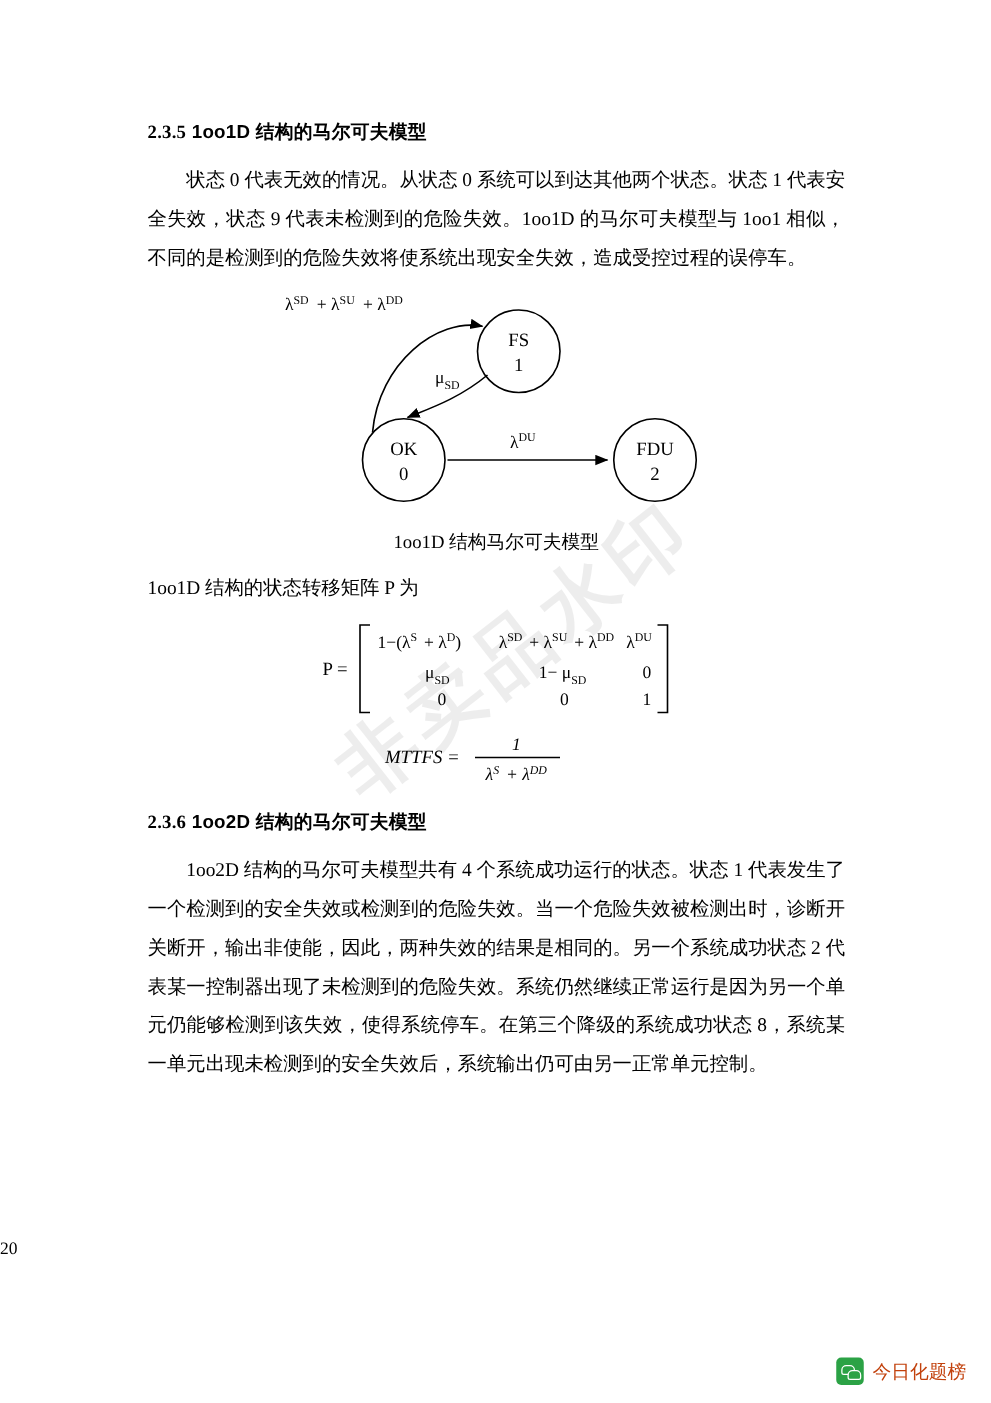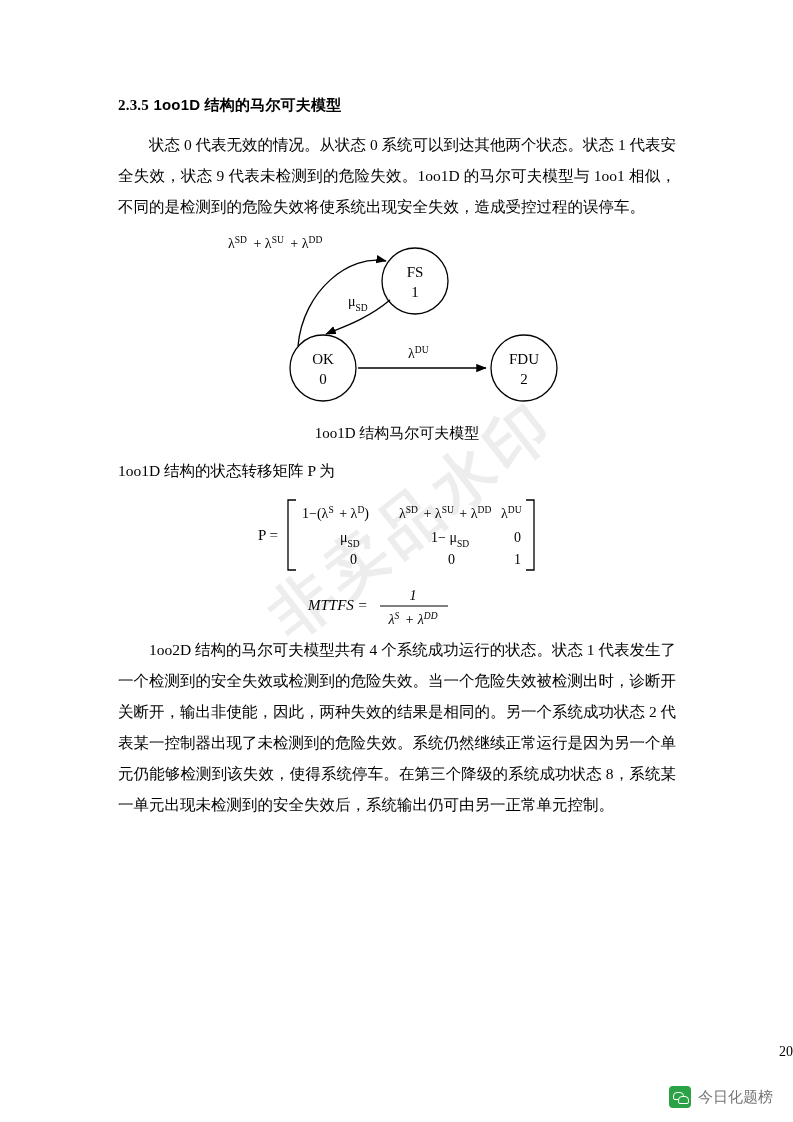--- a/index.html
+++ b/index.html
@@ -69,22 +69,22 @@
     position: relative;
     width: 558px;
     height: 56px;
     margin-top: 2px;
     font-style: italic;
   }
   .page-number {
     position: absolute;
     left: 0;
     right: 0;
-    top: 1044px;
-    text-align: right;
+    top: 992px;
+    text-align: left;
     font-size: 14px;
   }
   .watermark {
     position: absolute;
     left: 300px;
     top: 430px;
     width: 420px;
     height: 300px;
     transform: rotate(-38deg);
     transform-origin: center center;
@@ -124,21 +124,21 @@
     position: absolute;
     left: 9px; top: 10px;
     width: 9px; height: 6px;
     border: 1.6px solid #ffffff;
     border-radius: 4px 4px 2px 2px;
     background: #2ba245;
   }
   .badge-text {
     font-family: "Liberation Sans", sans-serif;
     font-size: 15px;
-    color: #737373;
+    color: #c2410c;
   }
   svg text {
     font-family: "Liberation Serif", serif;
   }
 </style>
 </head>
 <body>
 
 <div class="page">
 
@@ -235,20 +235,24 @@
       <svg width="558" height="56" viewBox="0 0 558 56">
         <text x="190" y="32" font-size="15">MTTFS =</text>
         <text x="295" y="22" text-anchor="middle" font-size="14">1</text>
         <line x1="262" y1="28" x2="330" y2="28" stroke="#000" stroke-width="1.2"></line>
         <text x="295" y="46" text-anchor="middle" font-size="14">
           λ<tspan baseline-shift="super" font-size="9.5">S</tspan><tspan dx="2"> + </tspan>λ<tspan baseline-shift="super" font-size="9.5">DD</tspan>
         </text>
       </svg>
     </div>
 
+    <h2 class="section-title" style="margin-top:14px">
+      <span class="num">2.3.6</span>
+      <span>1oo2D 结构的马尔可夫模型</span>
+    </h2>
 
     <p class="para">1oo2D 结构的马尔可夫模型共有 4 个系统成功运行的状态。状态 1 代表发生了一个检测到的安全失效或检测到的危险失效。当一个危险失效被检测出时，诊断开关断开，输出非使能，因此，两种失效的结果是相同的。另一个系统成功状态 2 代表某一控制器出现了未检测到的危险失效。系统仍然继续正常运行是因为另一个单元仍能够检测到该失效，使得系统停车。在第三个降级的系统成功状态 8，系统某一单元出现未检测到的安全失效后，系统输出仍可由另一正常单元控制。</p>
 
   </div>
 
   <div class="page-number">20</div>
 
   <div class="footer-badge">
     <div class="badge-icon"></div>
     <div class="badge-text">今日化题榜</div>

